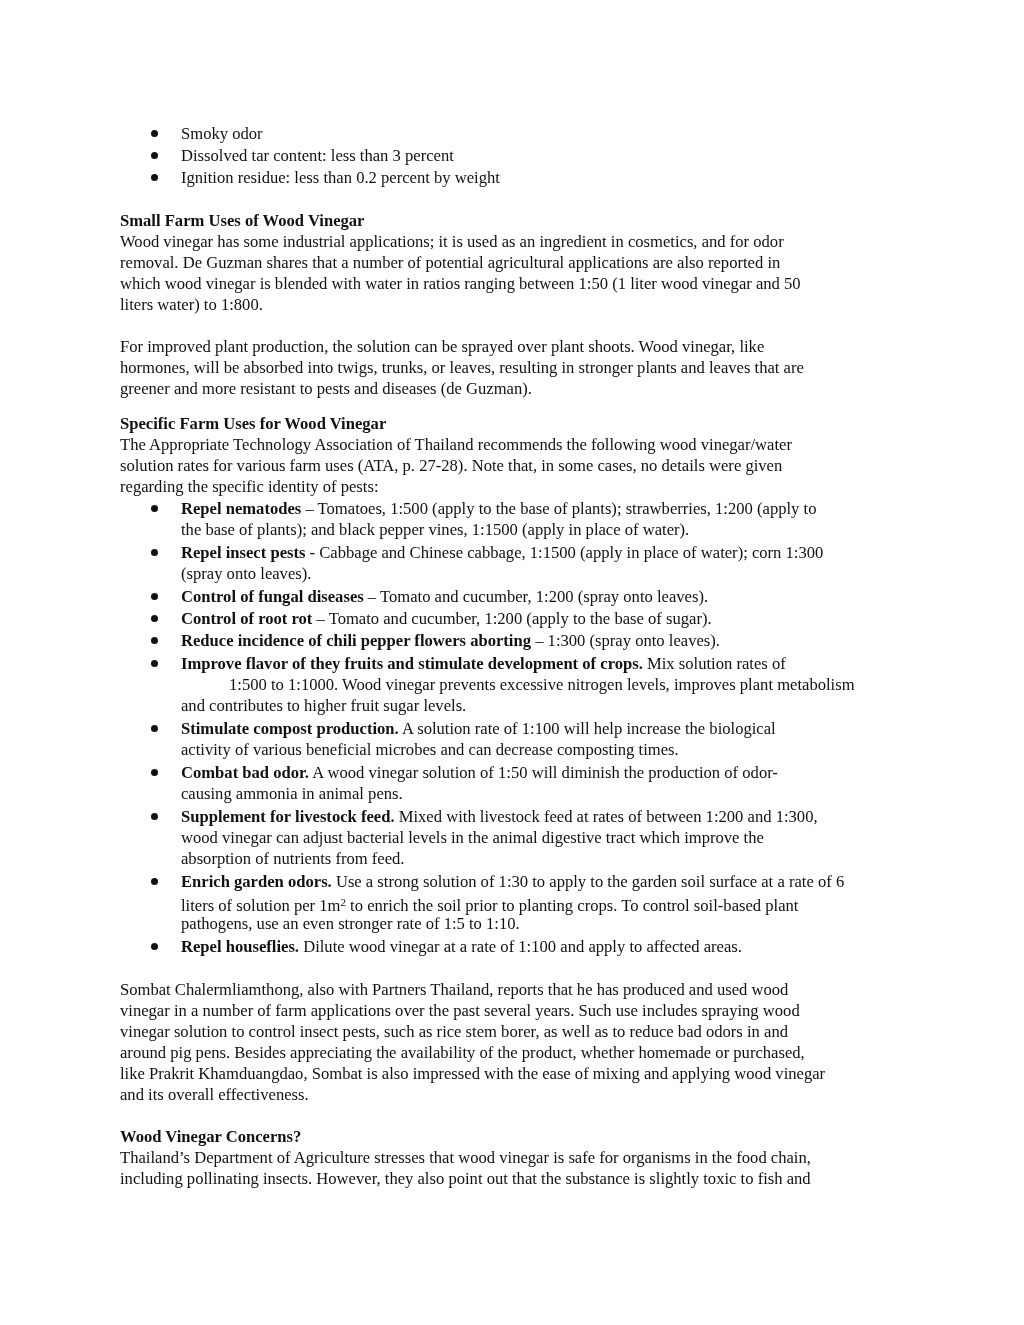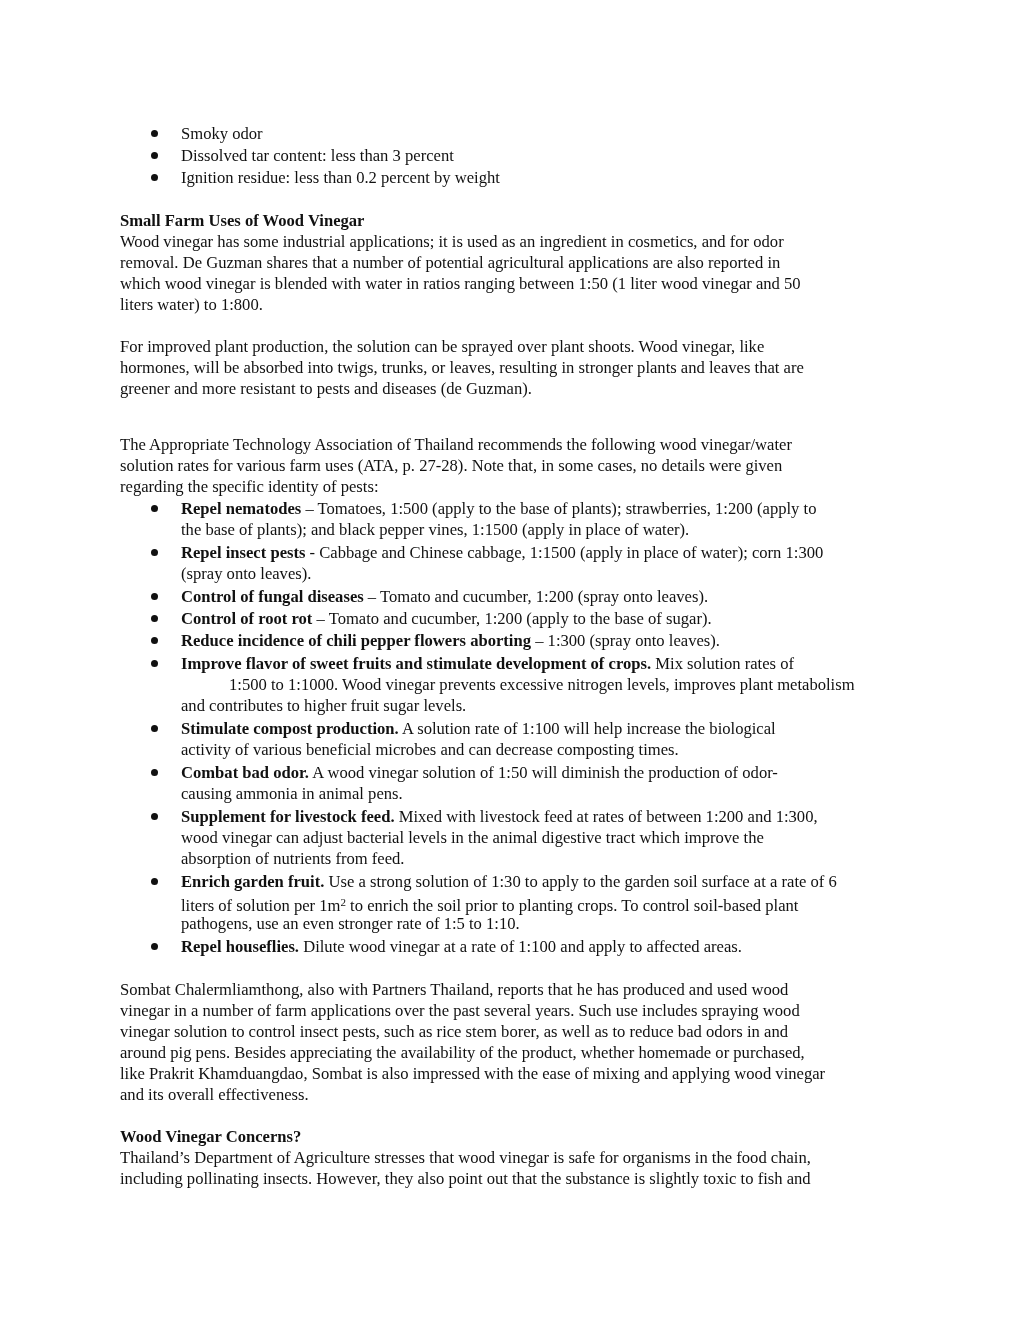--- a/index.html
+++ b/index.html
@@ -38,20 +38,21 @@
     <div class="line" style="left:120px;top:252px;">removal.  De Guzman shares that a number of potential agricultural applications are also reported in</div>
     <div class="line" style="left:120px;top:273px;">which wood vinegar is blended with water in ratios ranging between 1:50 (1 liter wood vinegar and 50</div>
     <div class="line" style="left:120px;top:294px;">liters water) to 1:800.</div>
   </div>
   <div>
     <div class="line" style="left:120px;top:336px;">For improved plant production, the solution can be sprayed over plant shoots. Wood vinegar, like</div>
     <div class="line" style="left:120px;top:357px;">hormones, will be absorbed into twigs, trunks, or leaves, resulting in stronger plants and leaves that are</div>
     <div class="line" style="left:120px;top:378px;">greener and more resistant to pests and diseases (de Guzman).</div>
   </div>
 
+  <div class="line b" style="left:120px;top:413px;">Specific Farm Uses for Wood Vinegar</div>
   <div>
     <div class="line" style="left:120px;top:434px;">The Appropriate Technology Association of Thailand recommends the following wood vinegar/water</div>
     <div class="line" style="left:120px;top:455px;">solution rates for various farm uses (ATA, p. 27-28).  Note that, in some cases, no details were given</div>
     <div class="line" style="left:120px;top:476px;">regarding the specific identity of pests:</div>
   </div>
 
   <div>
 
     <span class="bullet" style="left:151px;top:505px;"></span>
     <div class="line" style="left:181px;top:498px;">
@@ -75,21 +76,21 @@
       <span class="b">Control of root rot</span><span> – Tomato and cucumber, 1:200 (apply to the base of sugar).</span>
     </div>
 
     <span class="bullet" style="left:151px;top:637px;"></span>
     <div class="line" style="left:181px;top:630px;">
       <span class="b">Reduce incidence of chili pepper flowers aborting</span><span> – 1:300 (spray onto leaves).</span>
     </div>
 
     <span class="bullet" style="left:151px;top:660px;"></span>
     <div class="line" style="left:181px;top:653px;">
-      <span class="b">Improve flavor of sweet fruits and stimulate development of crops.</span><span>  Mix solution rates of</span>
+      <span class="b">Improve flavor of they fruits and stimulate development of crops.</span><span>  Mix solution rates of</span>
     </div>
     <div class="line" style="left:181px;top:674px;margin-left:48px;">1:500 to 1:1000.  Wood vinegar prevents excessive nitrogen levels, improves plant metabolism</div>
     <div class="line" style="left:181px;top:695px;text-align:center;">and contributes to higher fruit sugar levels.</div>
 
     <span class="bullet" style="left:151px;top:725px;"></span>
     <div class="line" style="left:181px;top:718px;">
       <span class="b">Stimulate compost production.</span><span>  A solution rate of 1:100 will help increase the biological</span>
     </div>
     <div class="line" style="left:181px;top:739px;">activity of various beneficial microbes and can decrease composting times.</div>
 
@@ -101,21 +102,21 @@
 
     <span class="bullet" style="left:151px;top:813px;"></span>
     <div class="line" style="left:181px;top:806px;">
       <span class="b">Supplement for livestock feed.</span><span>  Mixed with livestock feed at rates of between 1:200 and 1:300,</span>
     </div>
     <div class="line" style="left:181px;top:827px;">wood vinegar can adjust bacterial levels in the animal digestive tract which improve the</div>
     <div class="line" style="left:181px;top:848px;">absorption of nutrients from feed.</div>
 
     <span class="bullet" style="left:151px;top:878px;"></span>
     <div class="line" style="left:181px;top:871px;">
-      <span class="b">Enrich garden fruit.</span><span>  Use a strong solution of 1:30 to apply to the garden soil surface at a rate of 6</span>
+      <span class="b">Enrich garden odors.</span><span>  Use a strong solution of 1:30 to apply to the garden soil surface at a rate of 6</span>
     </div>
     <div class="line" style="left:181px;top:892px;">
       <span>liters of solution per 1m</span><span class="sq">2</span><span> to enrich the soil prior to planting crops.  To control soil-based plant</span>
     </div>
     <div class="line" style="left:181px;top:913px;">pathogens, use an even stronger rate of 1:5 to 1:10.</div>
 
     <span class="bullet" style="left:151px;top:943px;"></span>
     <div class="line" style="left:181px;top:936px;">
       <span class="b">Repel houseflies.</span><span>  Dilute wood vinegar at a rate of 1:100 and apply to affected areas.</span>
     </div>

